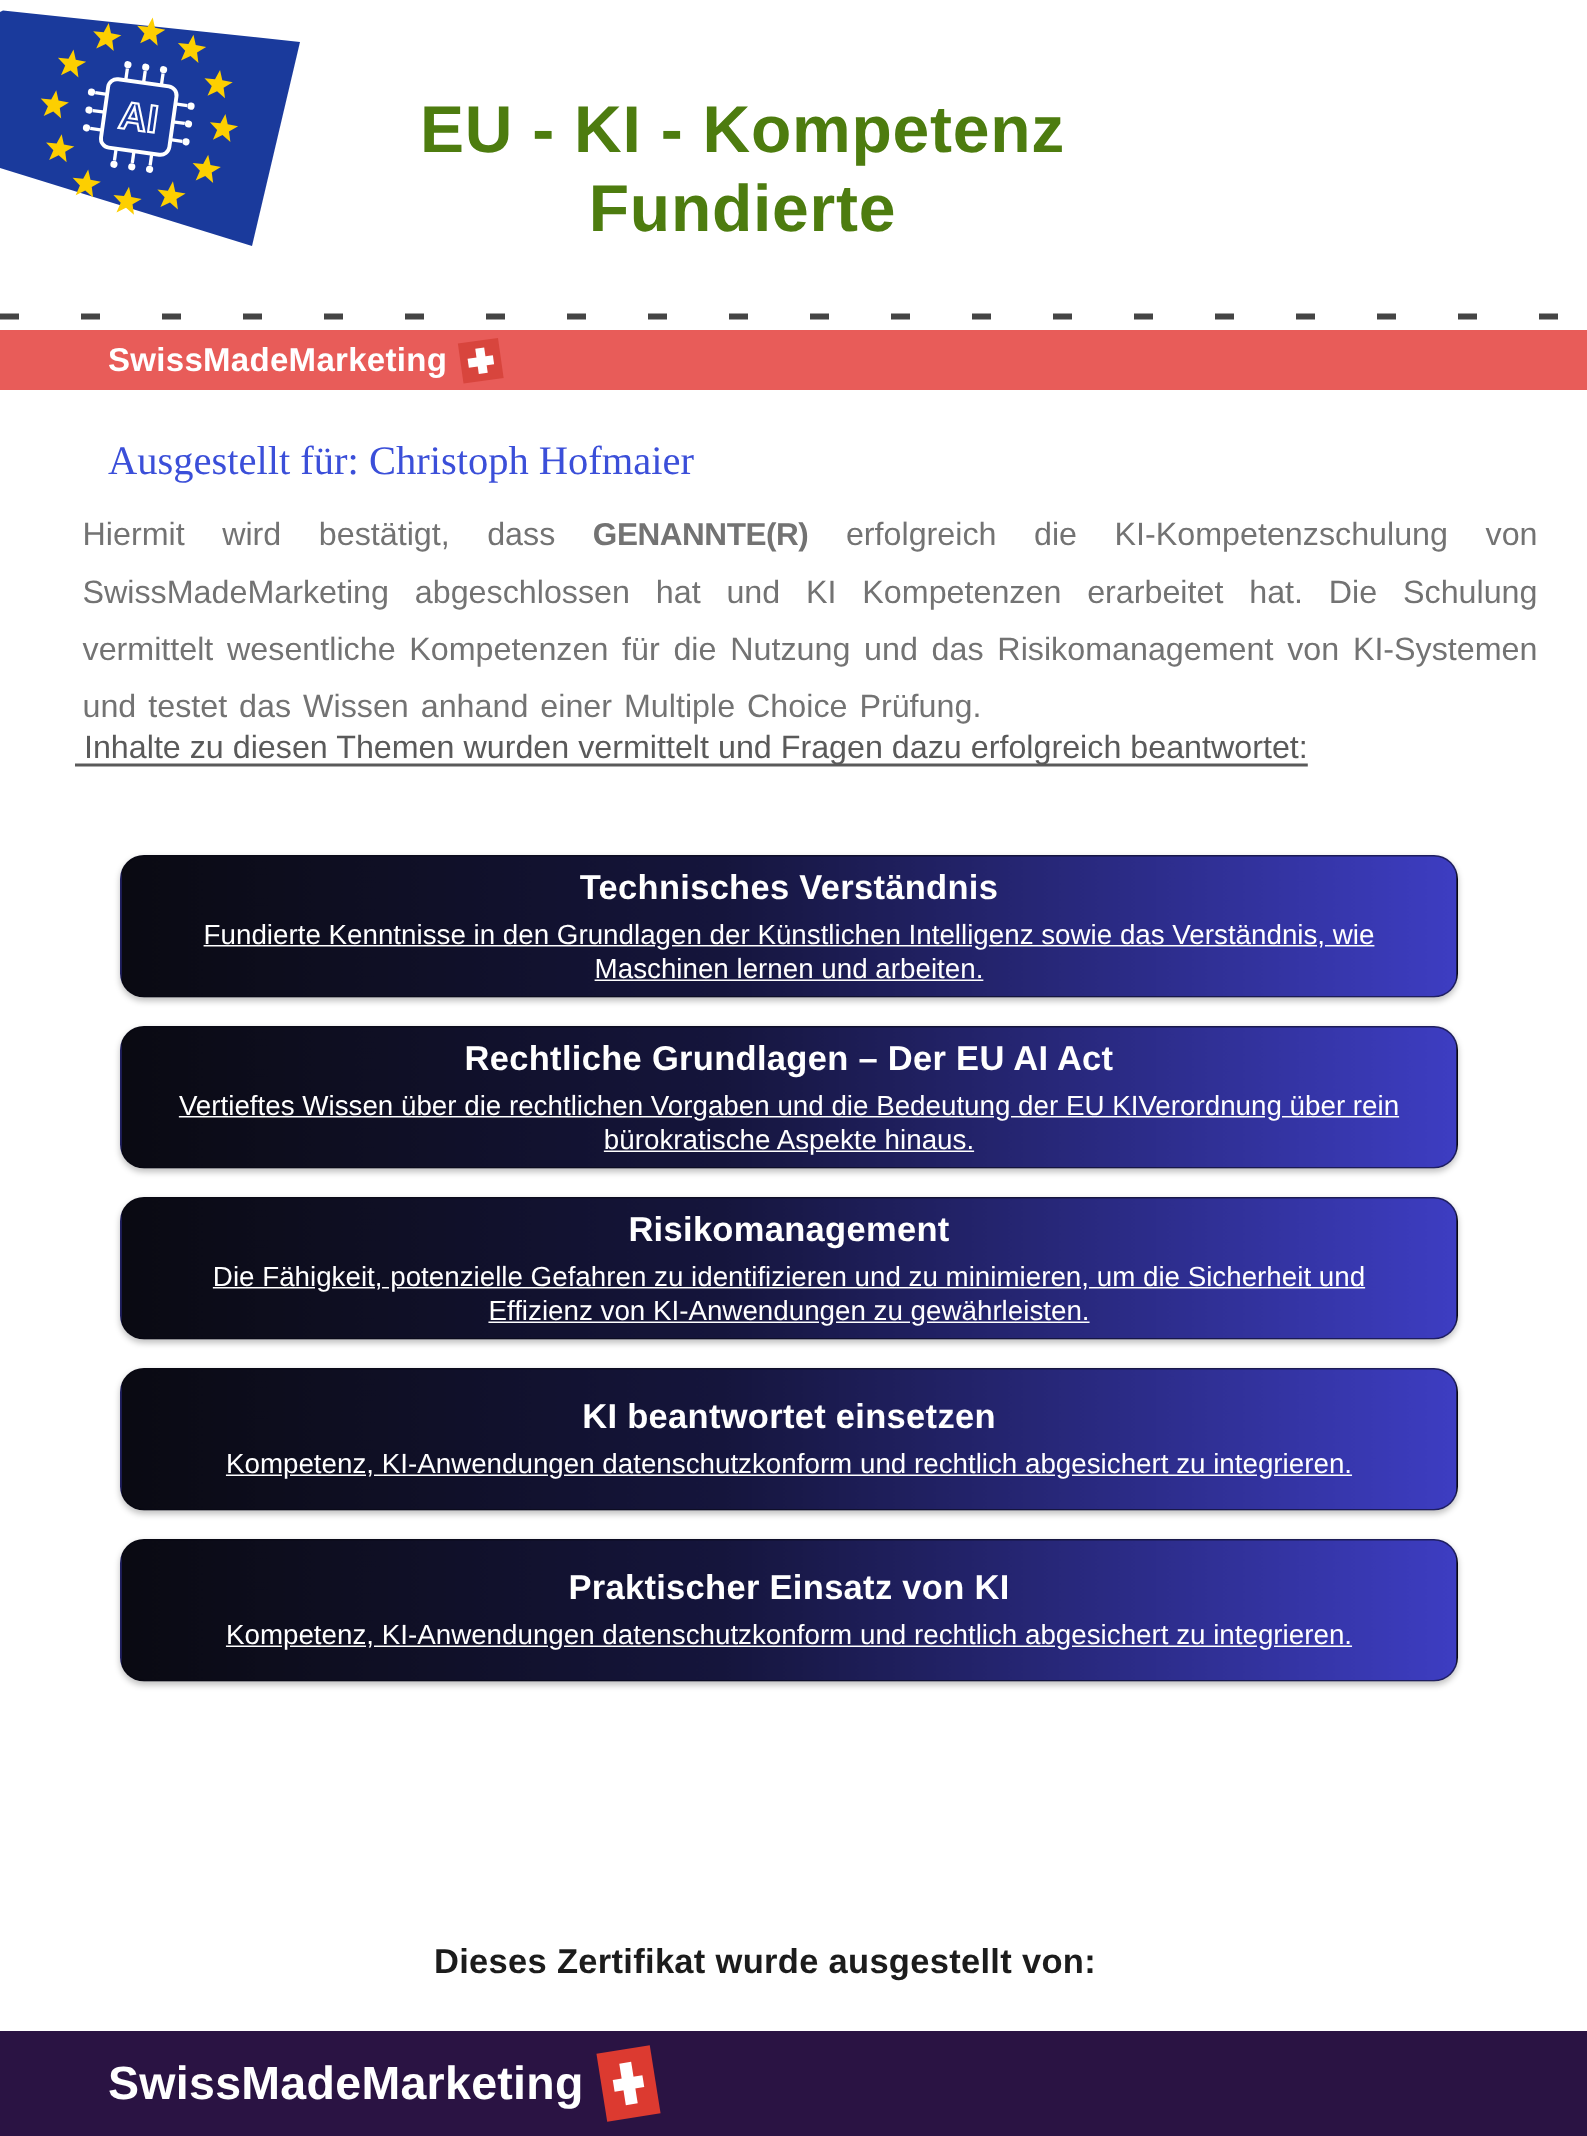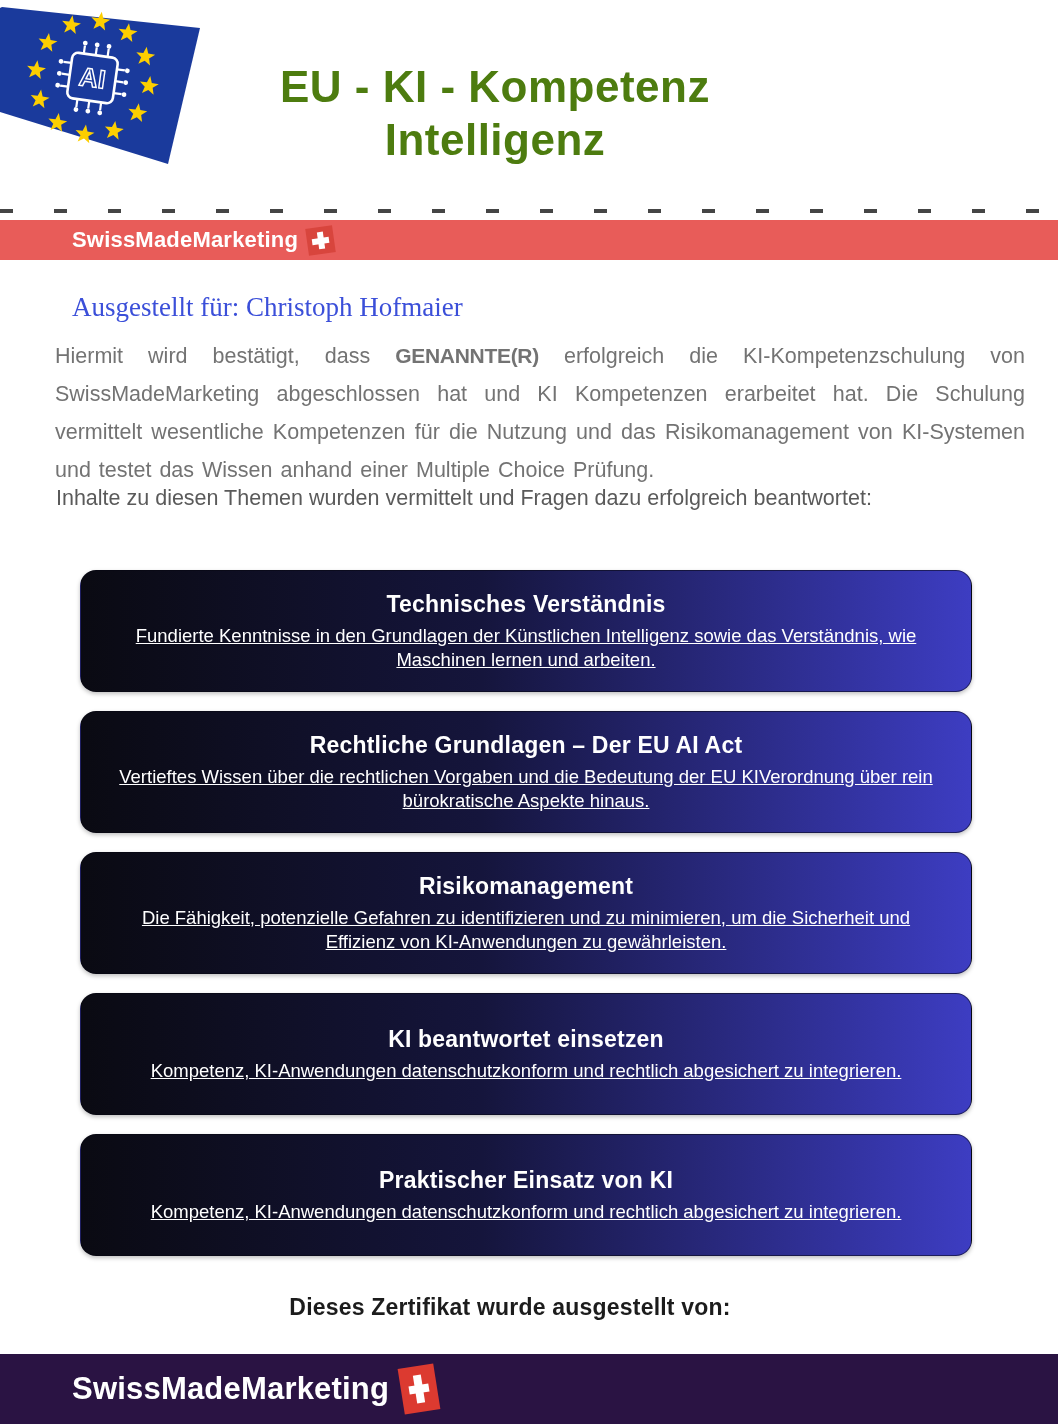--- a/index.html
+++ b/index.html
@@ -75,28 +75,29 @@
   }
   .body-par .placeholder-name {
     font-weight:600; letter-spacing:-0.3px; font-size:21px;
   }
 
   
   .topics-heading {
     position:absolute; top:486px; left:50px;
     font-size:21.5px;
     color:#5a5a5a;
+    text-decoration:underline;
     text-underline-offset:4px;
     white-space:pre;
   }
 
   
   .cards { position:absolute; top:570px; left:80px; width:892px; }
   .card {
-    width:100%; height:122px;
+    width:100%; height:95px;
     margin-bottom:19px;
     border-radius:16px;
     background:linear-gradient(to right,#0a0a12 0%, #15153c 45%, #3d3dc2 100%);
     border:1px solid rgba(8,8,18,.55);
     box-shadow:0 2px 4px rgba(0,0,0,.25);
     display:flex; flex-direction:column; align-items:center; justify-content:center;
     padding:0 28px;
     color:#ffffff;
     text-align:center;
   }
@@ -174,21 +175,21 @@
           <circle cx="33.5" cy="0" r="2.4"></circle>
           <circle cx="33.5" cy="12" r="2.4"></circle>
       </g>
       <text x="0" y="9" text-anchor="middle" font-size="26" font-weight="bold" font-family="Liberation Sans, sans-serif" stroke="#ffffff" stroke-width="1.4">AI</text>
     </g>
   </svg>
 </div>
 
 <div class="cert-title">
   <div>EU - KI - Kompetenz</div>
-  <div>Intelligenz</div>
+  <div>Fundierte</div>
 </div>
 
 <div class="dash-line"></div>
 
 <div class="brand-banner">
   <span class="brand-text">SwissMadeMarketing</span>
   <span class="swiss-flag swiss-flag-sm">
     <span class="bar-v"></span>
     <span class="bar-h"></span>
   </span>

